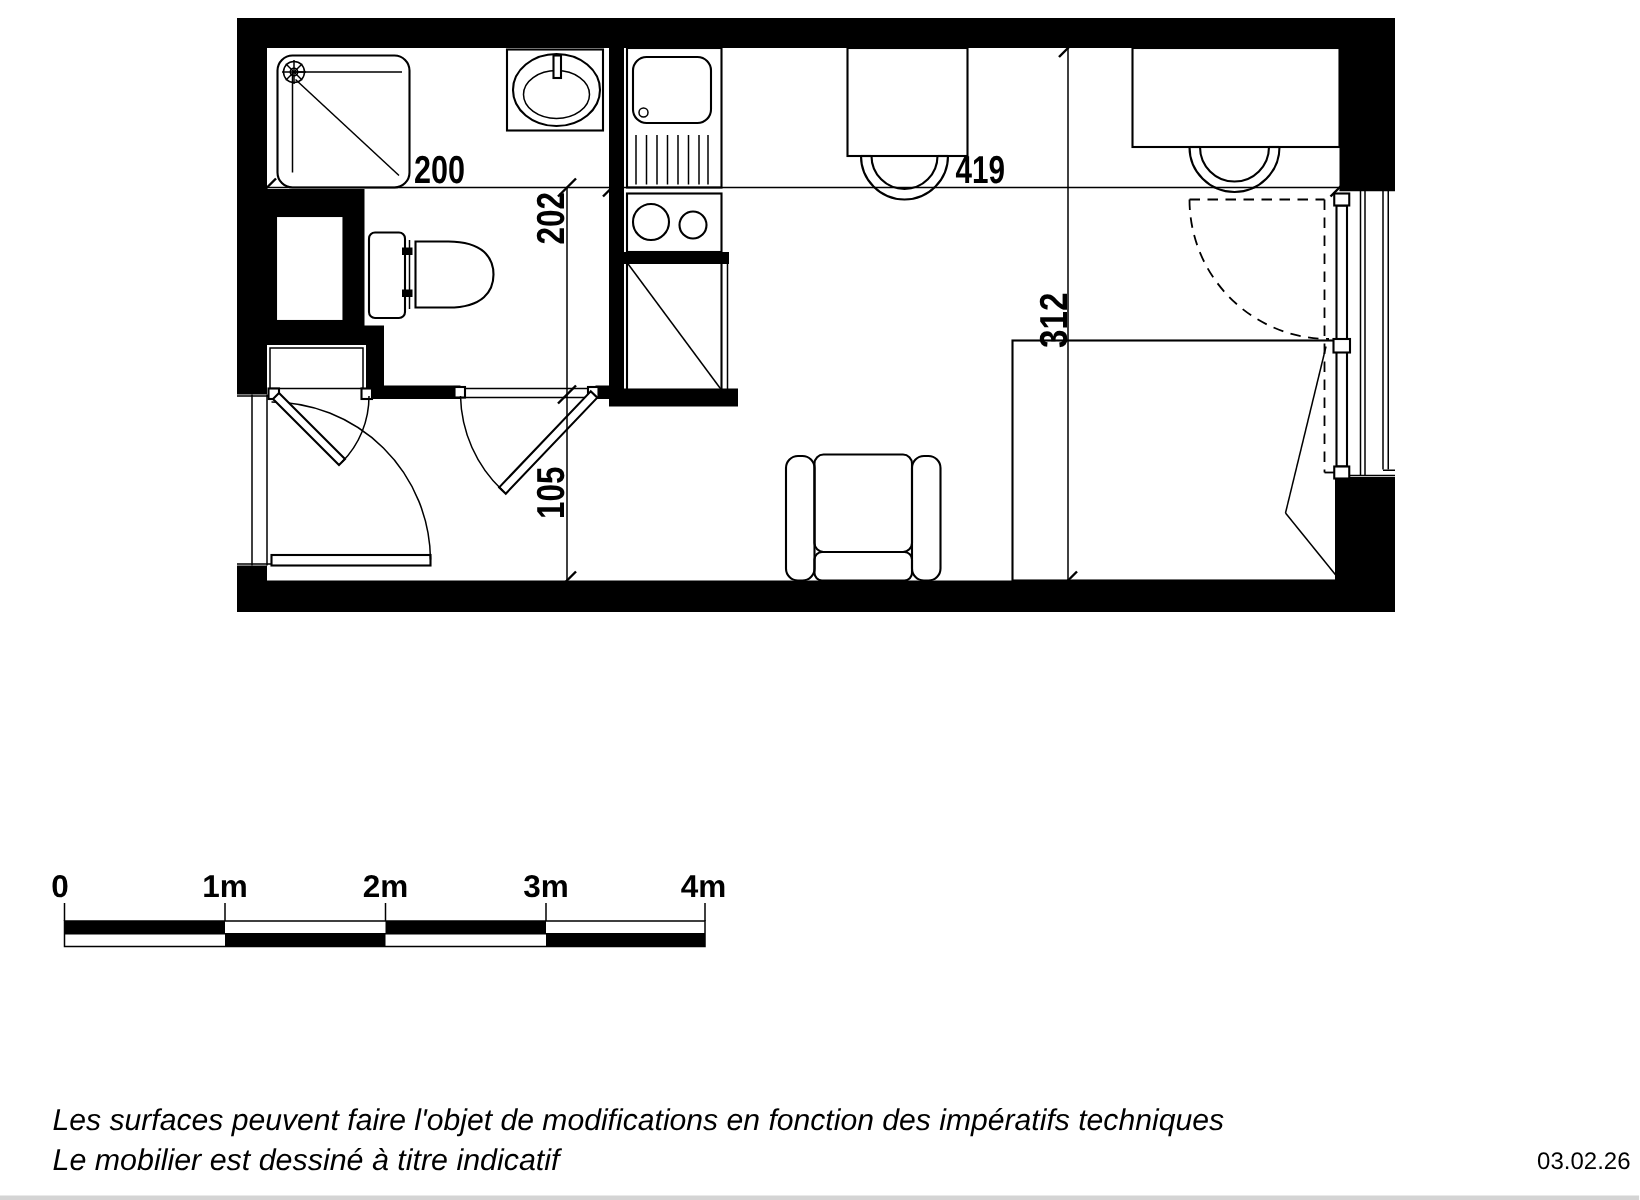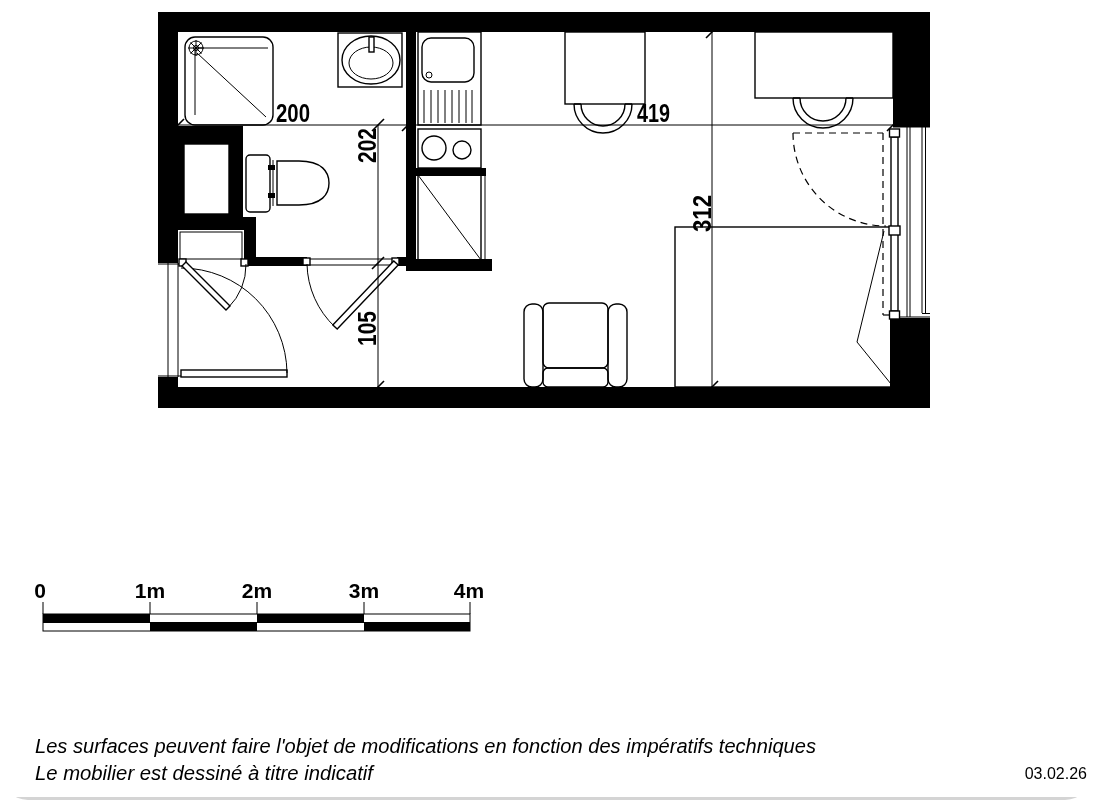--- a/index.html
+++ b/index.html
@@ -1,17 +1,17 @@
 <!DOCTYPE html>
 <html><head>
 <meta charset="utf-8">
 <style>
   html,body{margin:0;padding:0;background:#fff;}
   #page{position:relative;width:1093px;height:800px;background:#ffffff;overflow:hidden;
-        font-family:"Liberation Sans",sans-serif;border-radius:28px;}
+        font-family:"Liberation Sans",sans-serif;}
   svg{position:absolute;left:0;top:0;}
   .wall{fill:#000;stroke:none;}
   .fx{fill:none;stroke:#000;stroke-width:1.4;}
   .fxw{fill:#fff;stroke:#000;stroke-width:1.4;}
   .thin{fill:none;stroke:#000;stroke-width:1;}
   .dash{fill:none;stroke:#000;stroke-width:1.2;stroke-dasharray:7 5;}
   .dim{stroke:#000;stroke-width:1;fill:none;}
   .tick{stroke:#000;stroke-width:1.6;}
   .dimtxt{font-family:"Liberation Sans",sans-serif;font-weight:bold;font-size:26px;fill:#000;}
   .scaletxt{font-family:"Liberation Sans",sans-serif;font-weight:bold;font-size:21px;fill:#000;}

